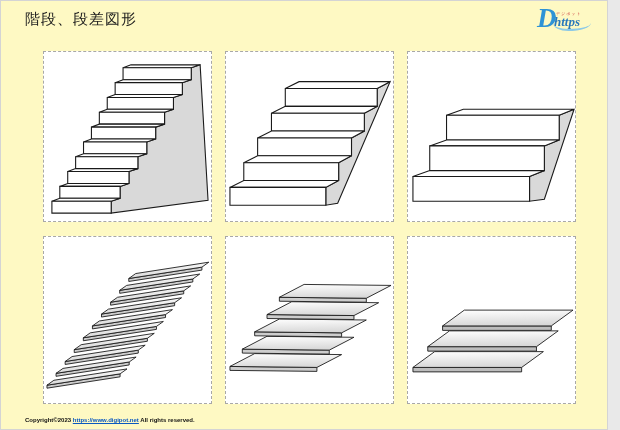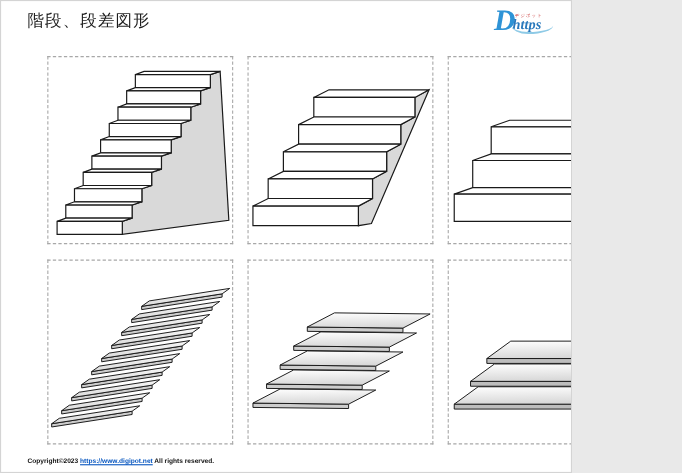--- a/index.html
+++ b/index.html
@@ -1,16 +1,16 @@
 <!DOCTYPE html>
 <html><head>
 <meta charset="utf-8">
 <style>
   html,body{margin:0;padding:0;background:#e9e9e9;font-family:"Liberation Sans",sans-serif;}
-  .slide{position:relative;width:520px;height:430px;background:#ffffff;
+  .slide{position:relative;width:608px;height:430px;background:#fef9c3;
          border:1px solid #d4d4d4;box-sizing:border-box;overflow:hidden;}
   .page-title{position:absolute;left:24px;top:9px;font-size:15px;color:#1c1c1c;
               letter-spacing:1px;font-weight:400;margin:0;}
   
   .logo{position:absolute;right:14px;top:6px;width:56px;height:28px;}
   .logo-d{position:absolute;left:0;top:-2px;font-size:27px;font-weight:bold;font-style:italic;
           color:#2e93d6;font-family:"Liberation Serif",serif;line-height:1;}
   .logo-tagline{position:absolute;left:19px;top:4px;font-size:4px;color:#cc4040;
                 letter-spacing:1px;white-space:nowrap;}
   .logo-rest{position:absolute;left:17px;top:8px;font-size:13px;font-weight:bold;font-style:italic;

